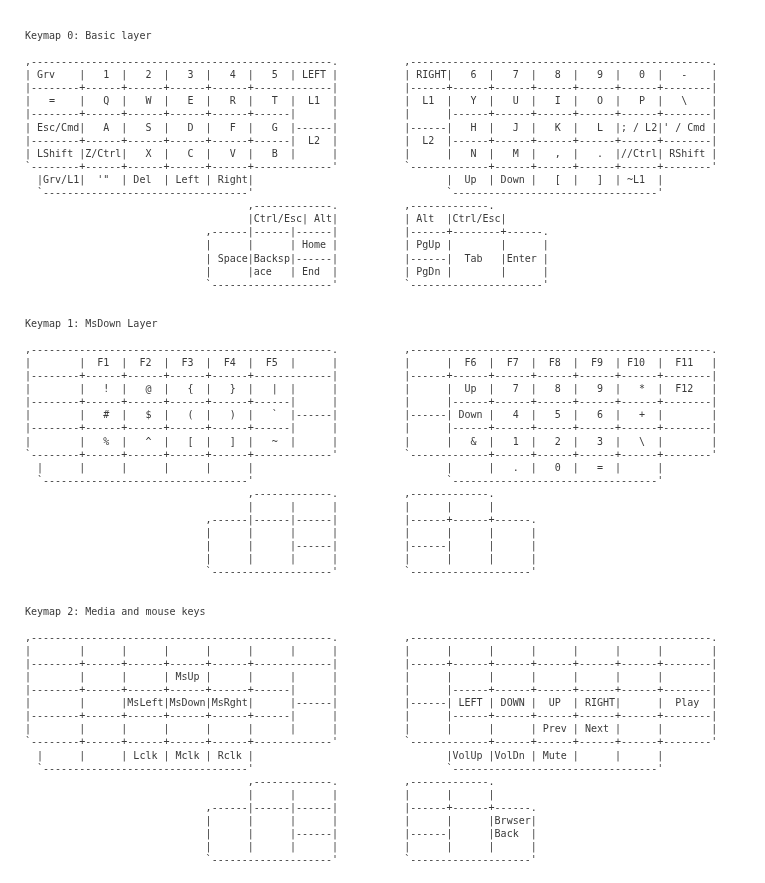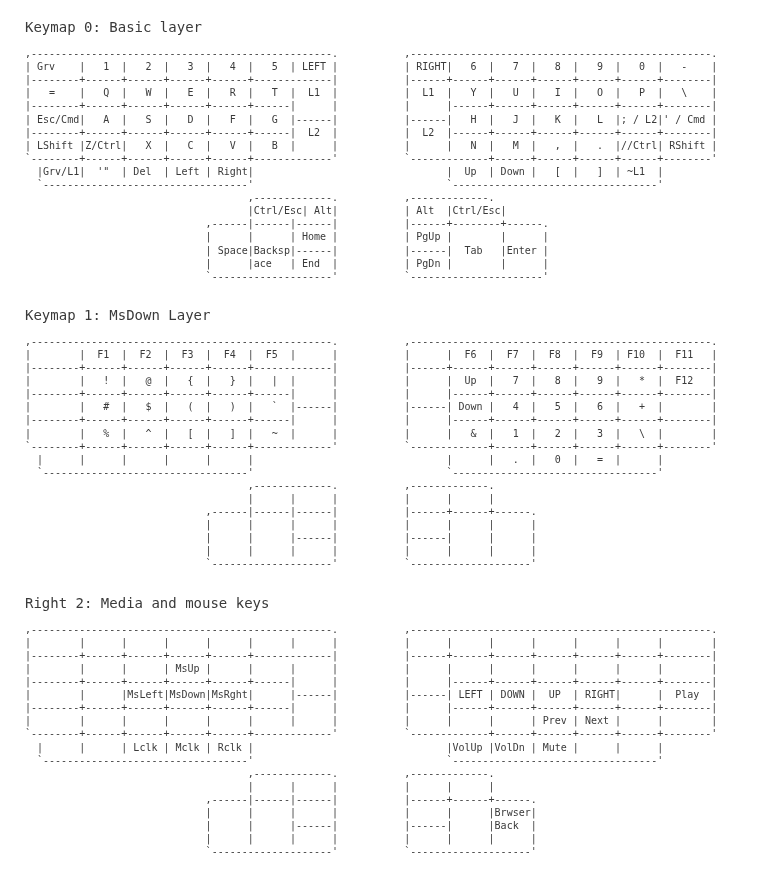--- a/index.html
+++ b/index.html
@@ -7,23 +7,23 @@
     width: 765px;
     height: 883px;
     box-sizing: border-box;
     padding: 21px 0 0 25px;
     overflow: hidden;
     font-family: "DejaVu Sans Mono", "Liberation Mono", monospace;
     color: #3a3a3a;
     background: #ffffff;
   }
   .keymap-title {
-    font-size: 14px;
+    font-size: 10px;
     line-height: 13.1px;
-    margin: 0 0 13px 0;
+    margin: 8px 0 13px 0;
     white-space: pre;
     font-weight: normal;
   }
   .keymap-art {
     font-size: 10px;
     line-height: 13.1px;
     margin: 0 0 26px 0;
     white-space: pre;
     font-family: inherit;
   }
@@ -71,21 +71,21 @@
                                      ,-------------.           ,-------------.
                                      |      |      |           |      |      |
                               ,------|------|------|           |------+------+------.
                               |      |      |      |           |      |      |      |
                               |      |      |------|           |------|      |      |
                               |      |      |      |           |      |      |      |
                               `--------------------'           `--------------------'</pre>
   </section>
 
   <section>
-    <div class="keymap-title">Right 2: Media and mouse keys</div>
+    <div class="keymap-title">Keymap 2: Media and mouse keys</div>
     <pre class="keymap-art">,--------------------------------------------------.           ,--------------------------------------------------.
 |        |      |      |      |      |      |      |           |      |      |      |      |      |      |        |
 |--------+------+------+------+------+-------------|           |------+------+------+------+------+------+--------|
 |        |      |      | MsUp |      |      |      |           |      |      |      |      |      |      |        |
 |--------+------+------+------+------+------|      |           |      |------+------+------+------+------+--------|
 |        |      |MsLeft|MsDown|MsRght|      |------|           |------| LEFT | DOWN |  UP  | RIGHT|      |  Play  |
 |--------+------+------+------+------+------|      |           |      |------+------+------+------+------+--------|
 |        |      |      |      |      |      |      |           |      |      |      | Prev | Next |      |        |
 `--------+------+------+------+------+-------------'           `-------------+------+------+------+------+--------'
   |      |      | Lclk | Mclk | Rclk |                                |VolUp |VolDn | Mute |      |      |

